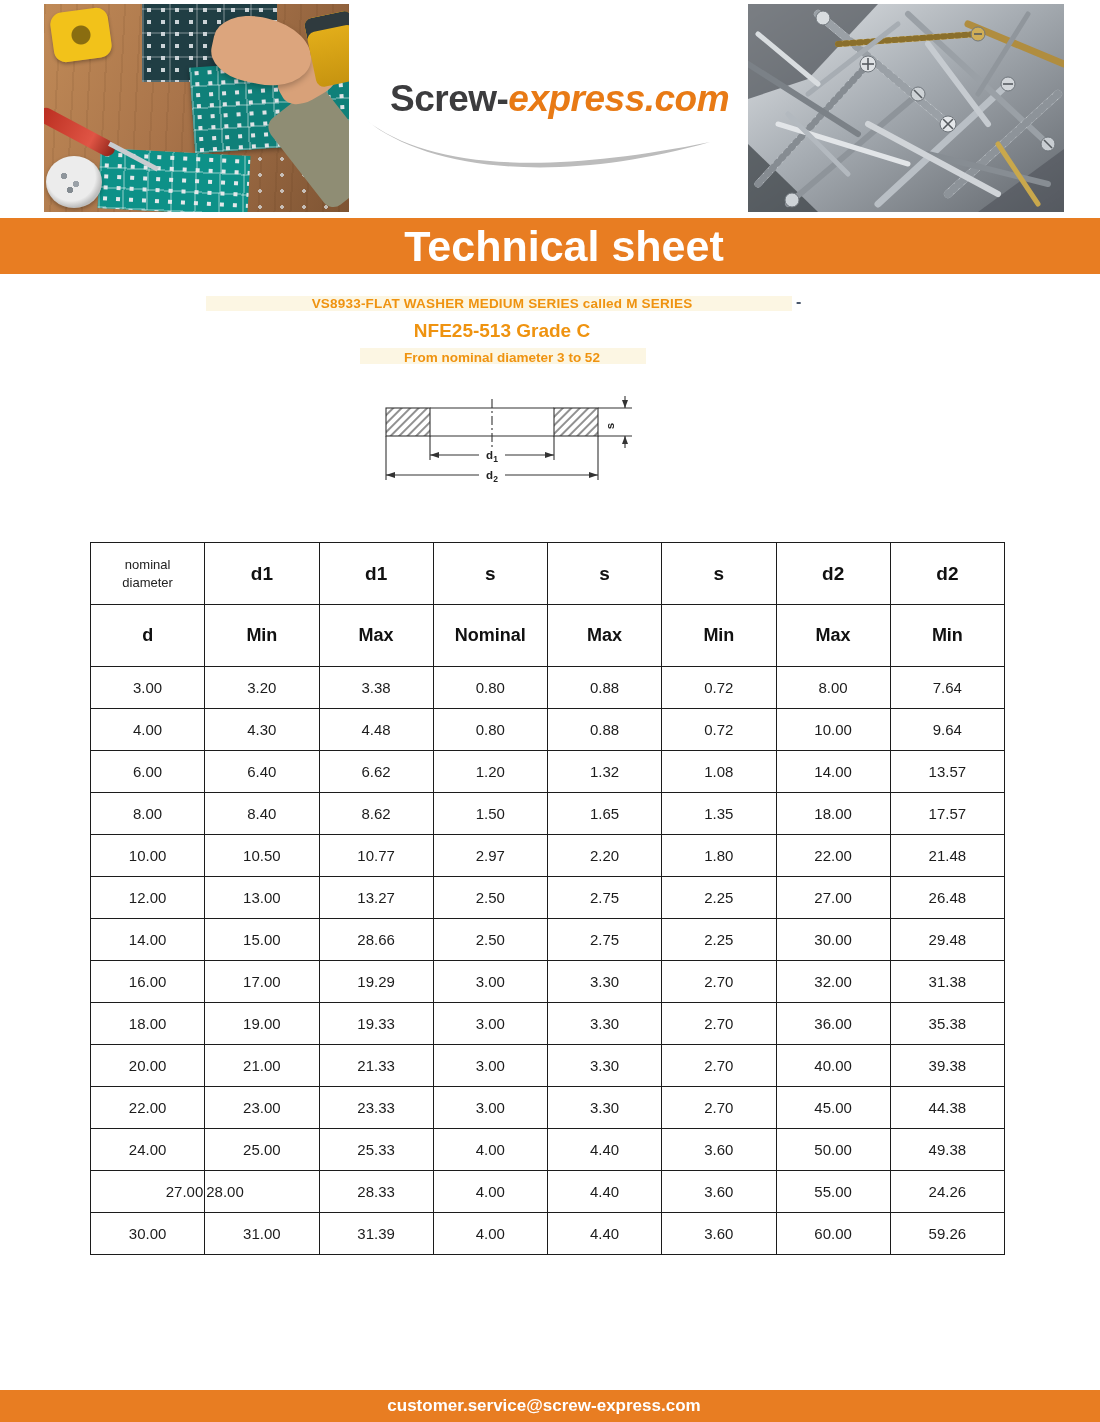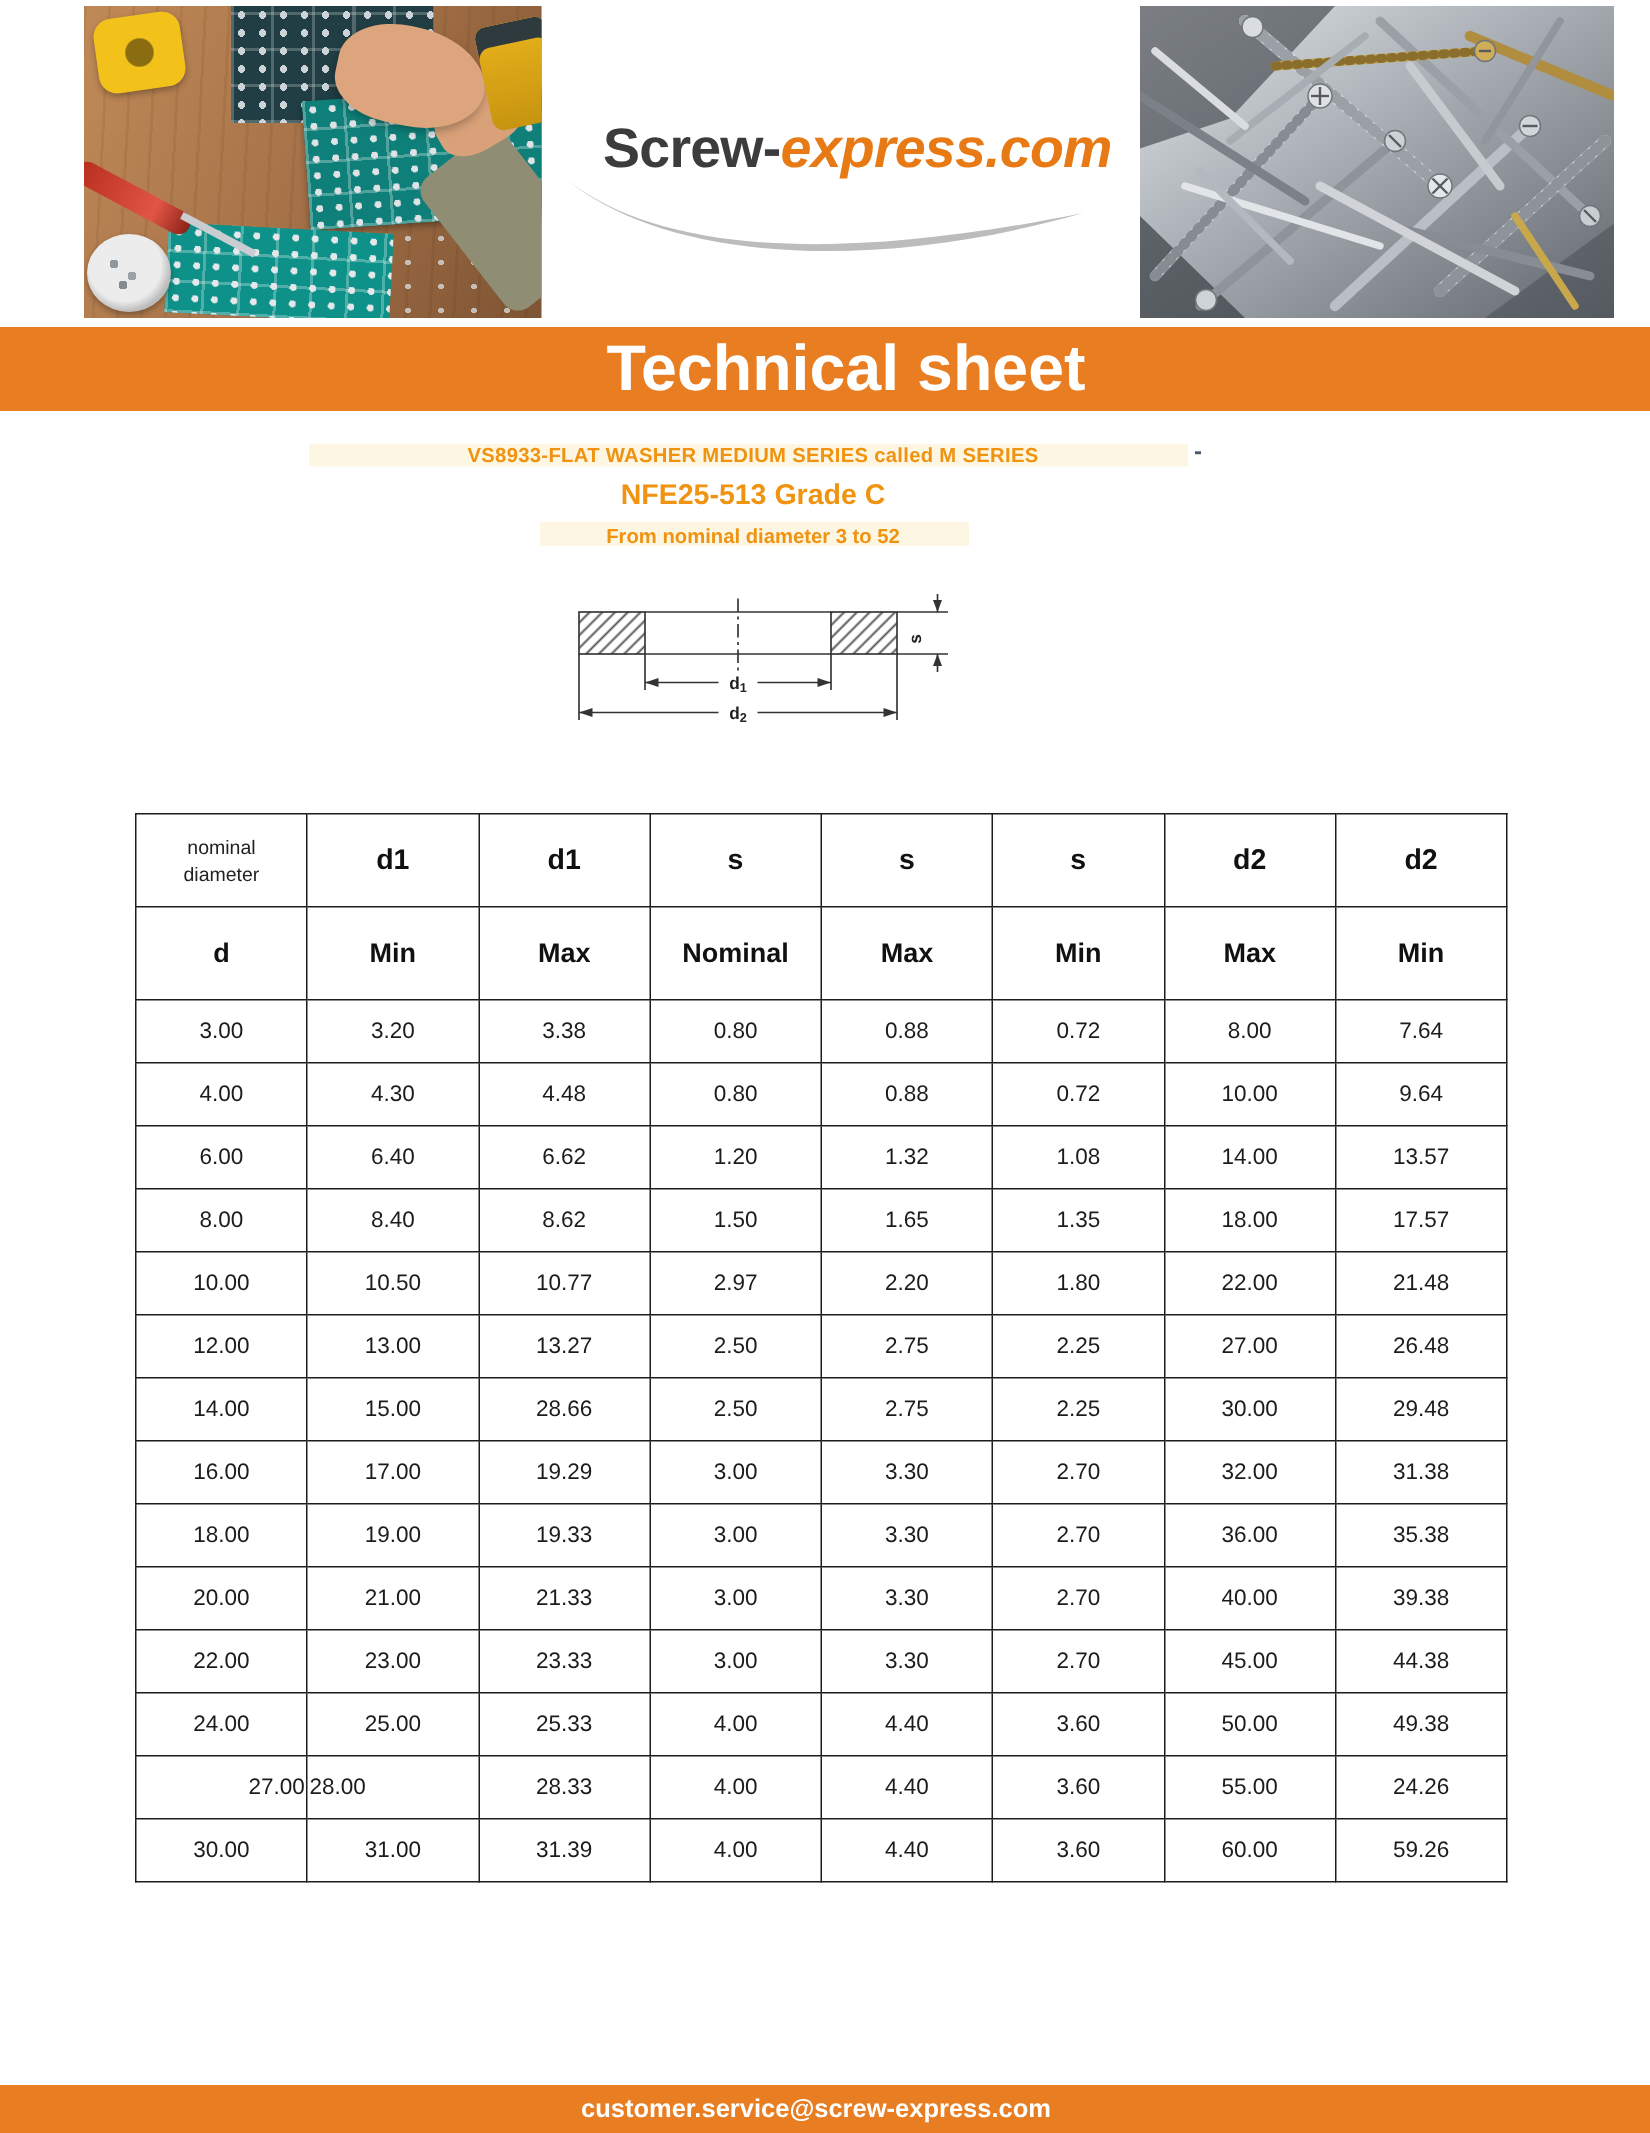--- a/index.html
+++ b/index.html
@@ -4,21 +4,21 @@
 <style>
   * { margin:0; padding:0; box-sizing:border-box; }
   body { background:#ffffff; }
   .page {
     position:relative; width:1100px; height:1422px; margin:0 auto;
     background:#ffffff; overflow:hidden;
     font-family:"Liberation Sans", sans-serif;
   }
 
   
-  .hero { position:absolute; top:0; left:16px; width:928px; height:218px; }
+  .hero { position:absolute; top:0; left:4px; width:928px; height:218px; }
   .photo { position:absolute; top:4px; height:208px; overflow:hidden; }
   .photo-left { left:40px; width:305px;
     background:
       repeating-linear-gradient(93deg, rgba(60,30,5,.08) 0 2px, transparent 2px 16px),
       linear-gradient(115deg,#c08a57,#a9744a 45%,#7e5433);
   }
   .photo-left > div { position:absolute; }
   .lp-box-dark { left:98px; top:0; width:135px; height:78px; background:#203e44;
     background-image:
       radial-gradient(circle 2.5px at 7px 6px, #cdd4d8 98%, transparent),

